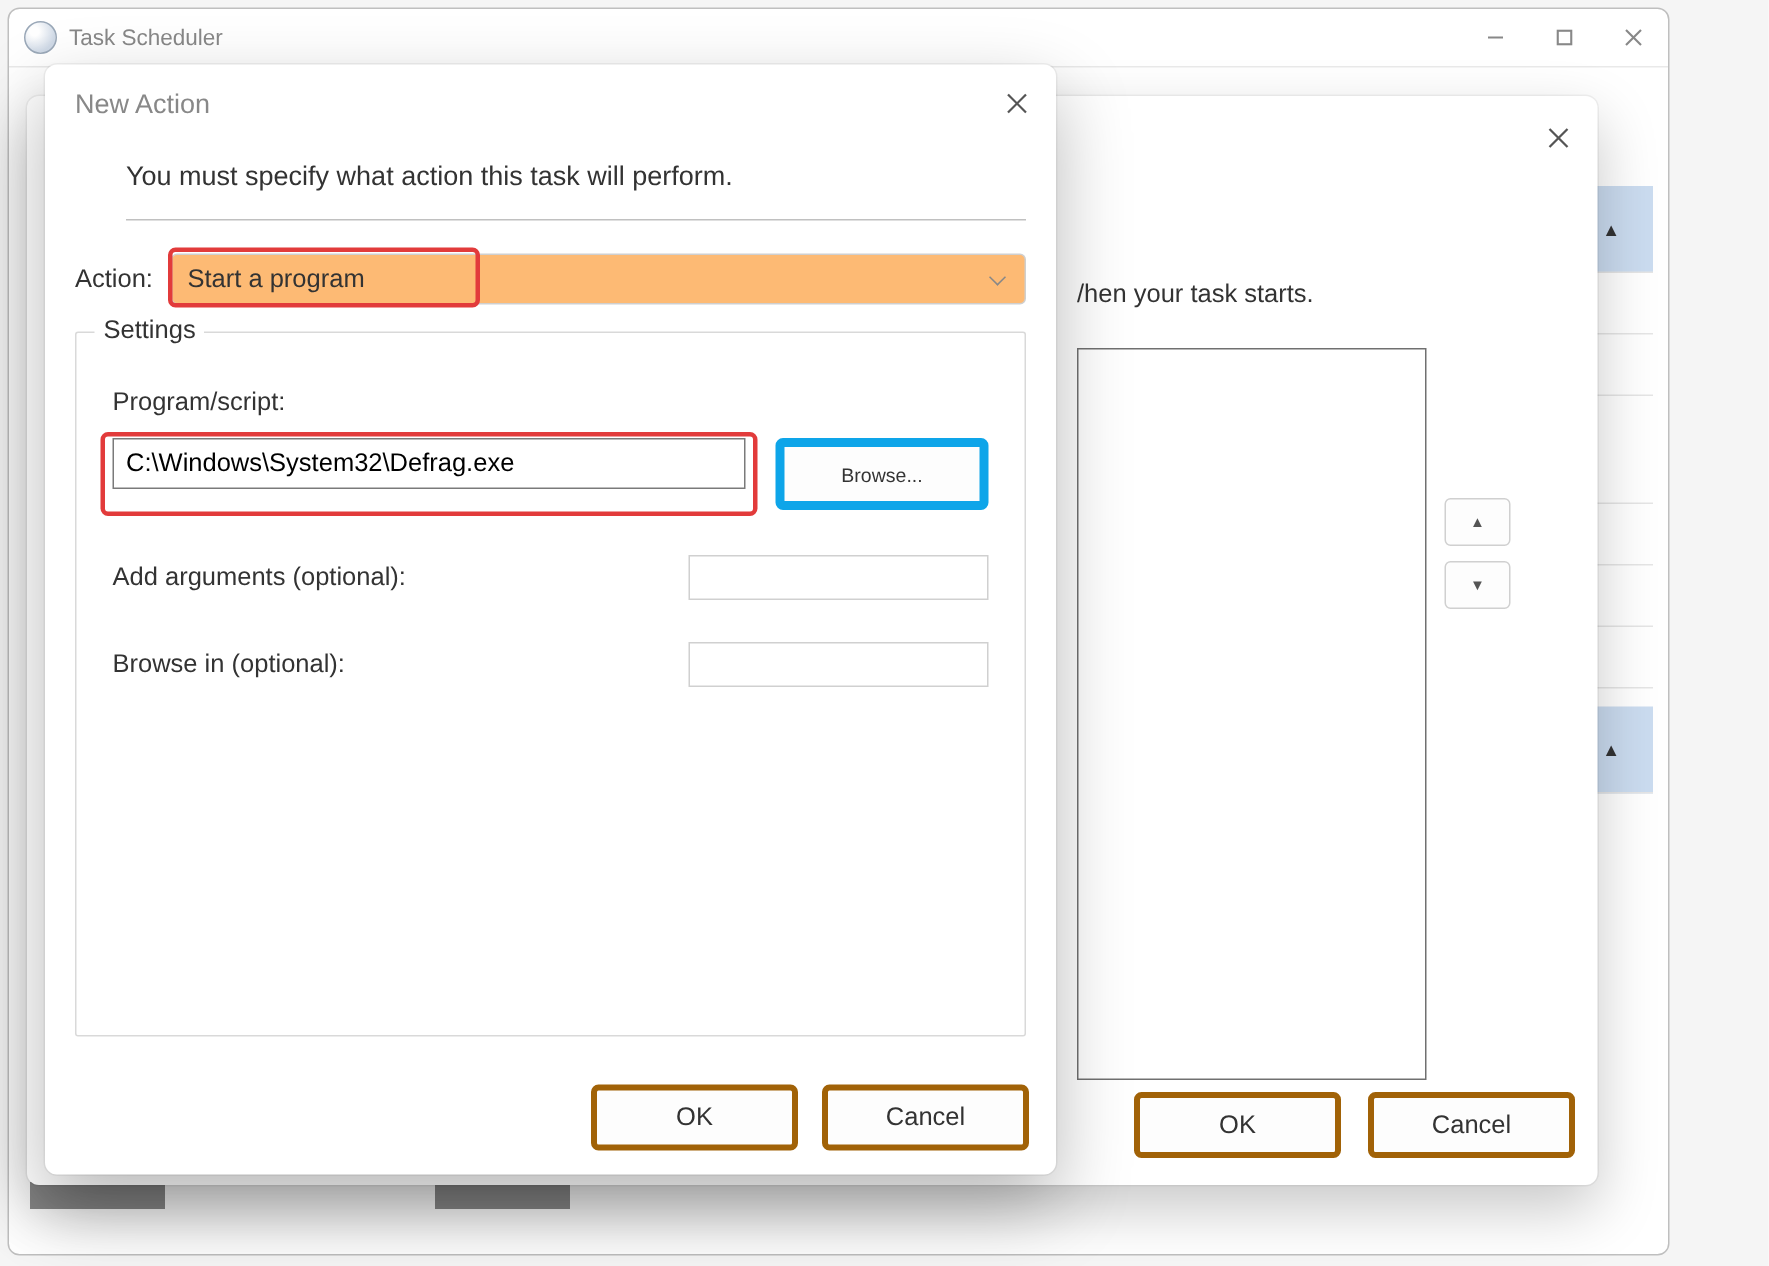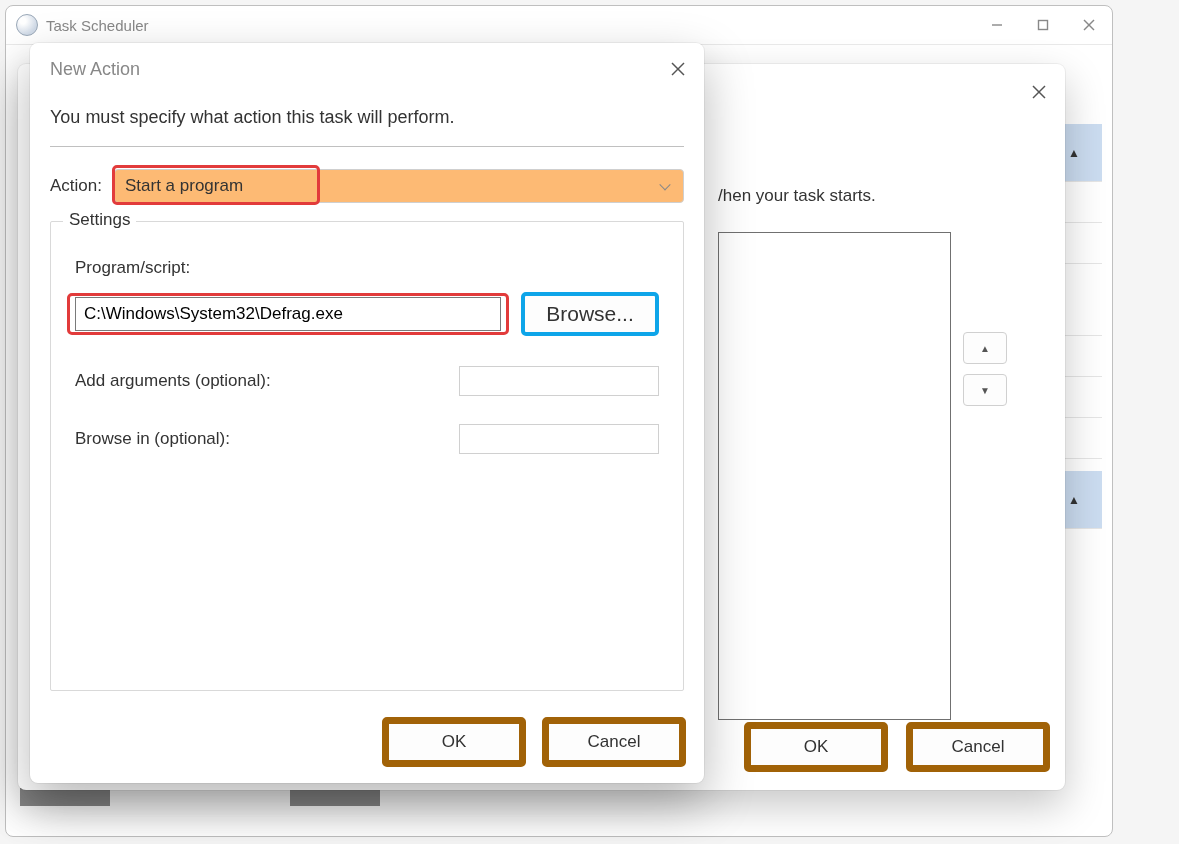--- a/index.html
+++ b/index.html
@@ -144,21 +144,21 @@
     position: absolute;
     right: 15px;
     bottom: 18px;
     display: flex;
     gap: 18px;
   }
 
   .btn {
     width: 130px;
     height: 36px;
-    border: 7px solid #a16207;
+    border: 4px solid #a16207;
     border-radius: 5px;
     background: #fdfdfd;
     display:flex;
     align-items:center;
     justify-content:center;
     font-size: 17px;
   }
 
   
   .new-action-dialog {
@@ -198,20 +198,21 @@
     right: 20px;
     top: 58px;
     bottom: 70px;
   }
 
   .na-instruction {
     font-size: 18px;
     color: #333;
     padding: 6px 0 18px 0;
     border-bottom: 1px solid #c0c0c0;
+    margin-left: 34px;
   }
 
   .na-row { display:flex; align-items:center; gap: 12px; }
 
   .na-label { font-size: 17px; }
 
   .actionbox-wrap {
     position: relative;
     flex: 1;
   }
@@ -263,44 +264,44 @@
     position:absolute;
     top:-12px;
     left:12px;
     background:#fff;
     padding:0 6px;
     font-size:17px;
   }
 
   .ps-label { font-size:17px; margin-top:12px; }
 
-  .ps-row { display:flex; gap:20px; margin-top:14px; align-items:center; }
+  .ps-row { display:flex; gap:20px; margin-top:14px; }
 
   .ps-input-wrap { position:relative; flex:1; }
 
   .ps-input {
     width: 100%;
     height: 34px;
     border: 1px solid #7a7a7a;
     padding: 0 8px;
     box-sizing: border-box;
     font-size: 17px;
     background:#fff;
   }
 
   .browse-btn {
     width: 130px;
     height: 36px;
-    border: 4px solid #0ea5e9;
+    border: 6px solid #0ea5e9;
     border-radius: 5px;
     background: #fdfdfd;
     display:flex;
     align-items:center;
     justify-content:center;
-    font-size: 21px;
+    font-size: 13px;
     color:#333;
   }
 
   .grid2 {
     display:grid;
     grid-template-columns: 1fr 200px;
     row-gap: 14px;
     column-gap: 10px;
     align-items:center;
     margin-top: 30px;

